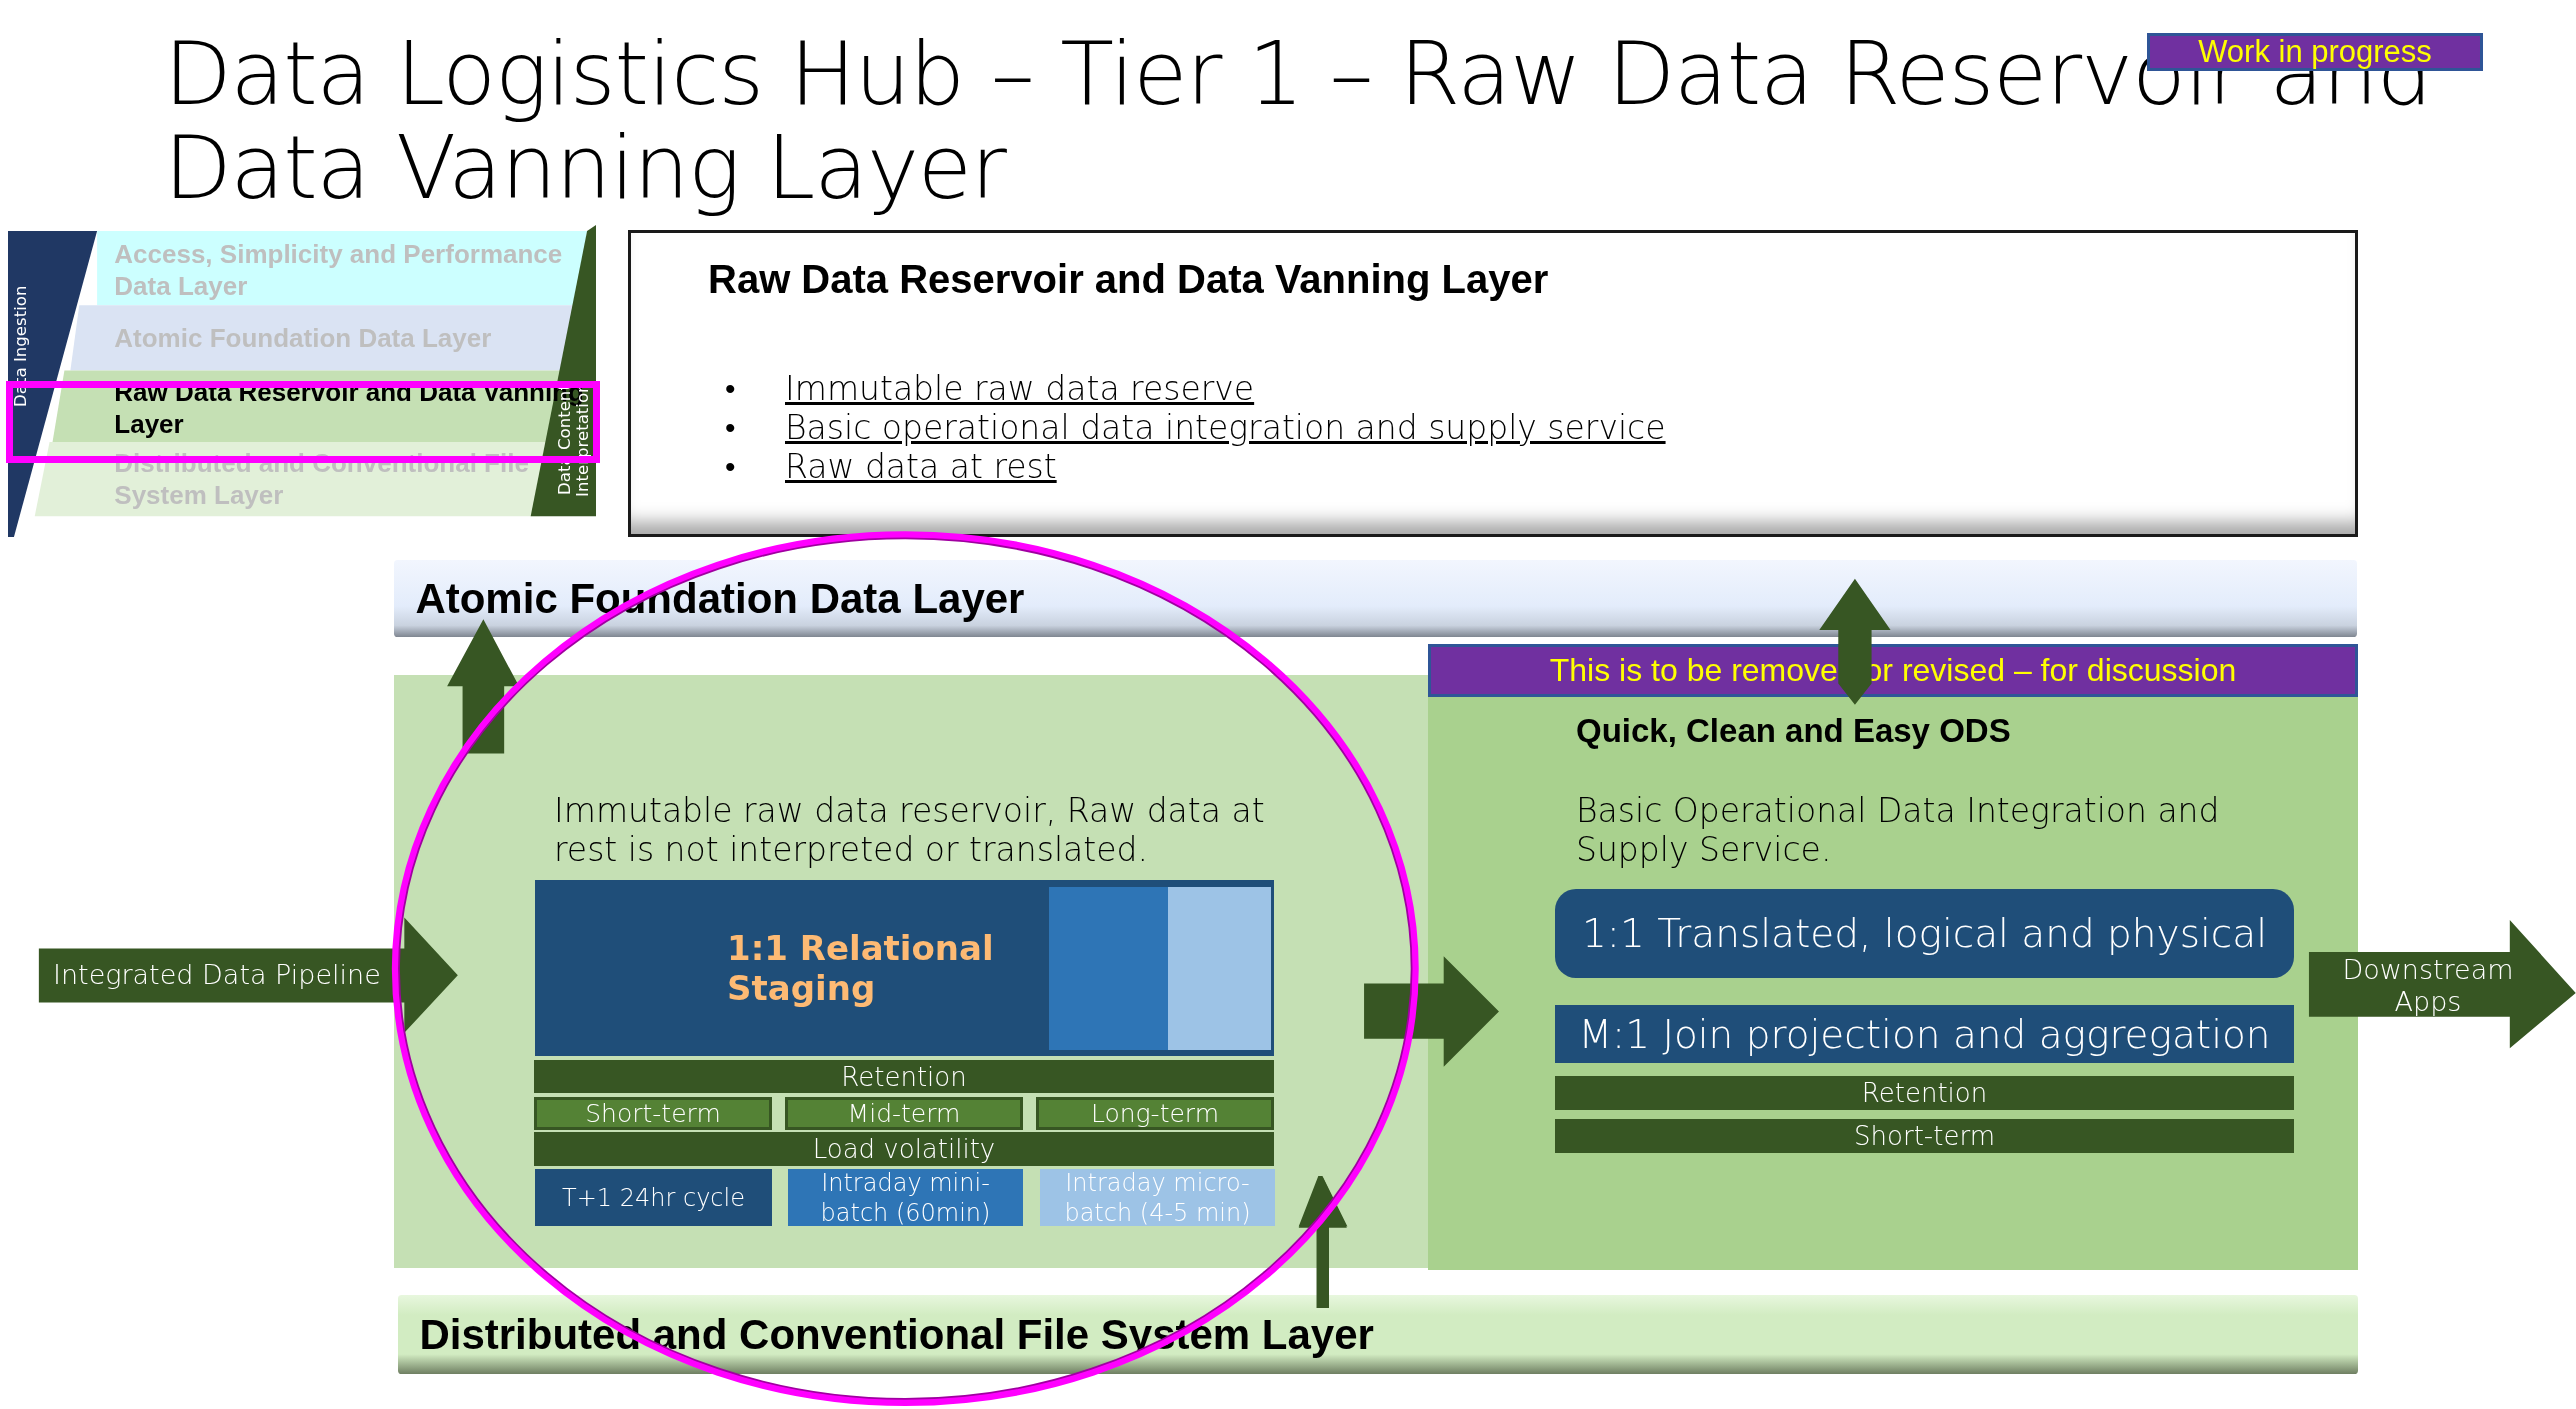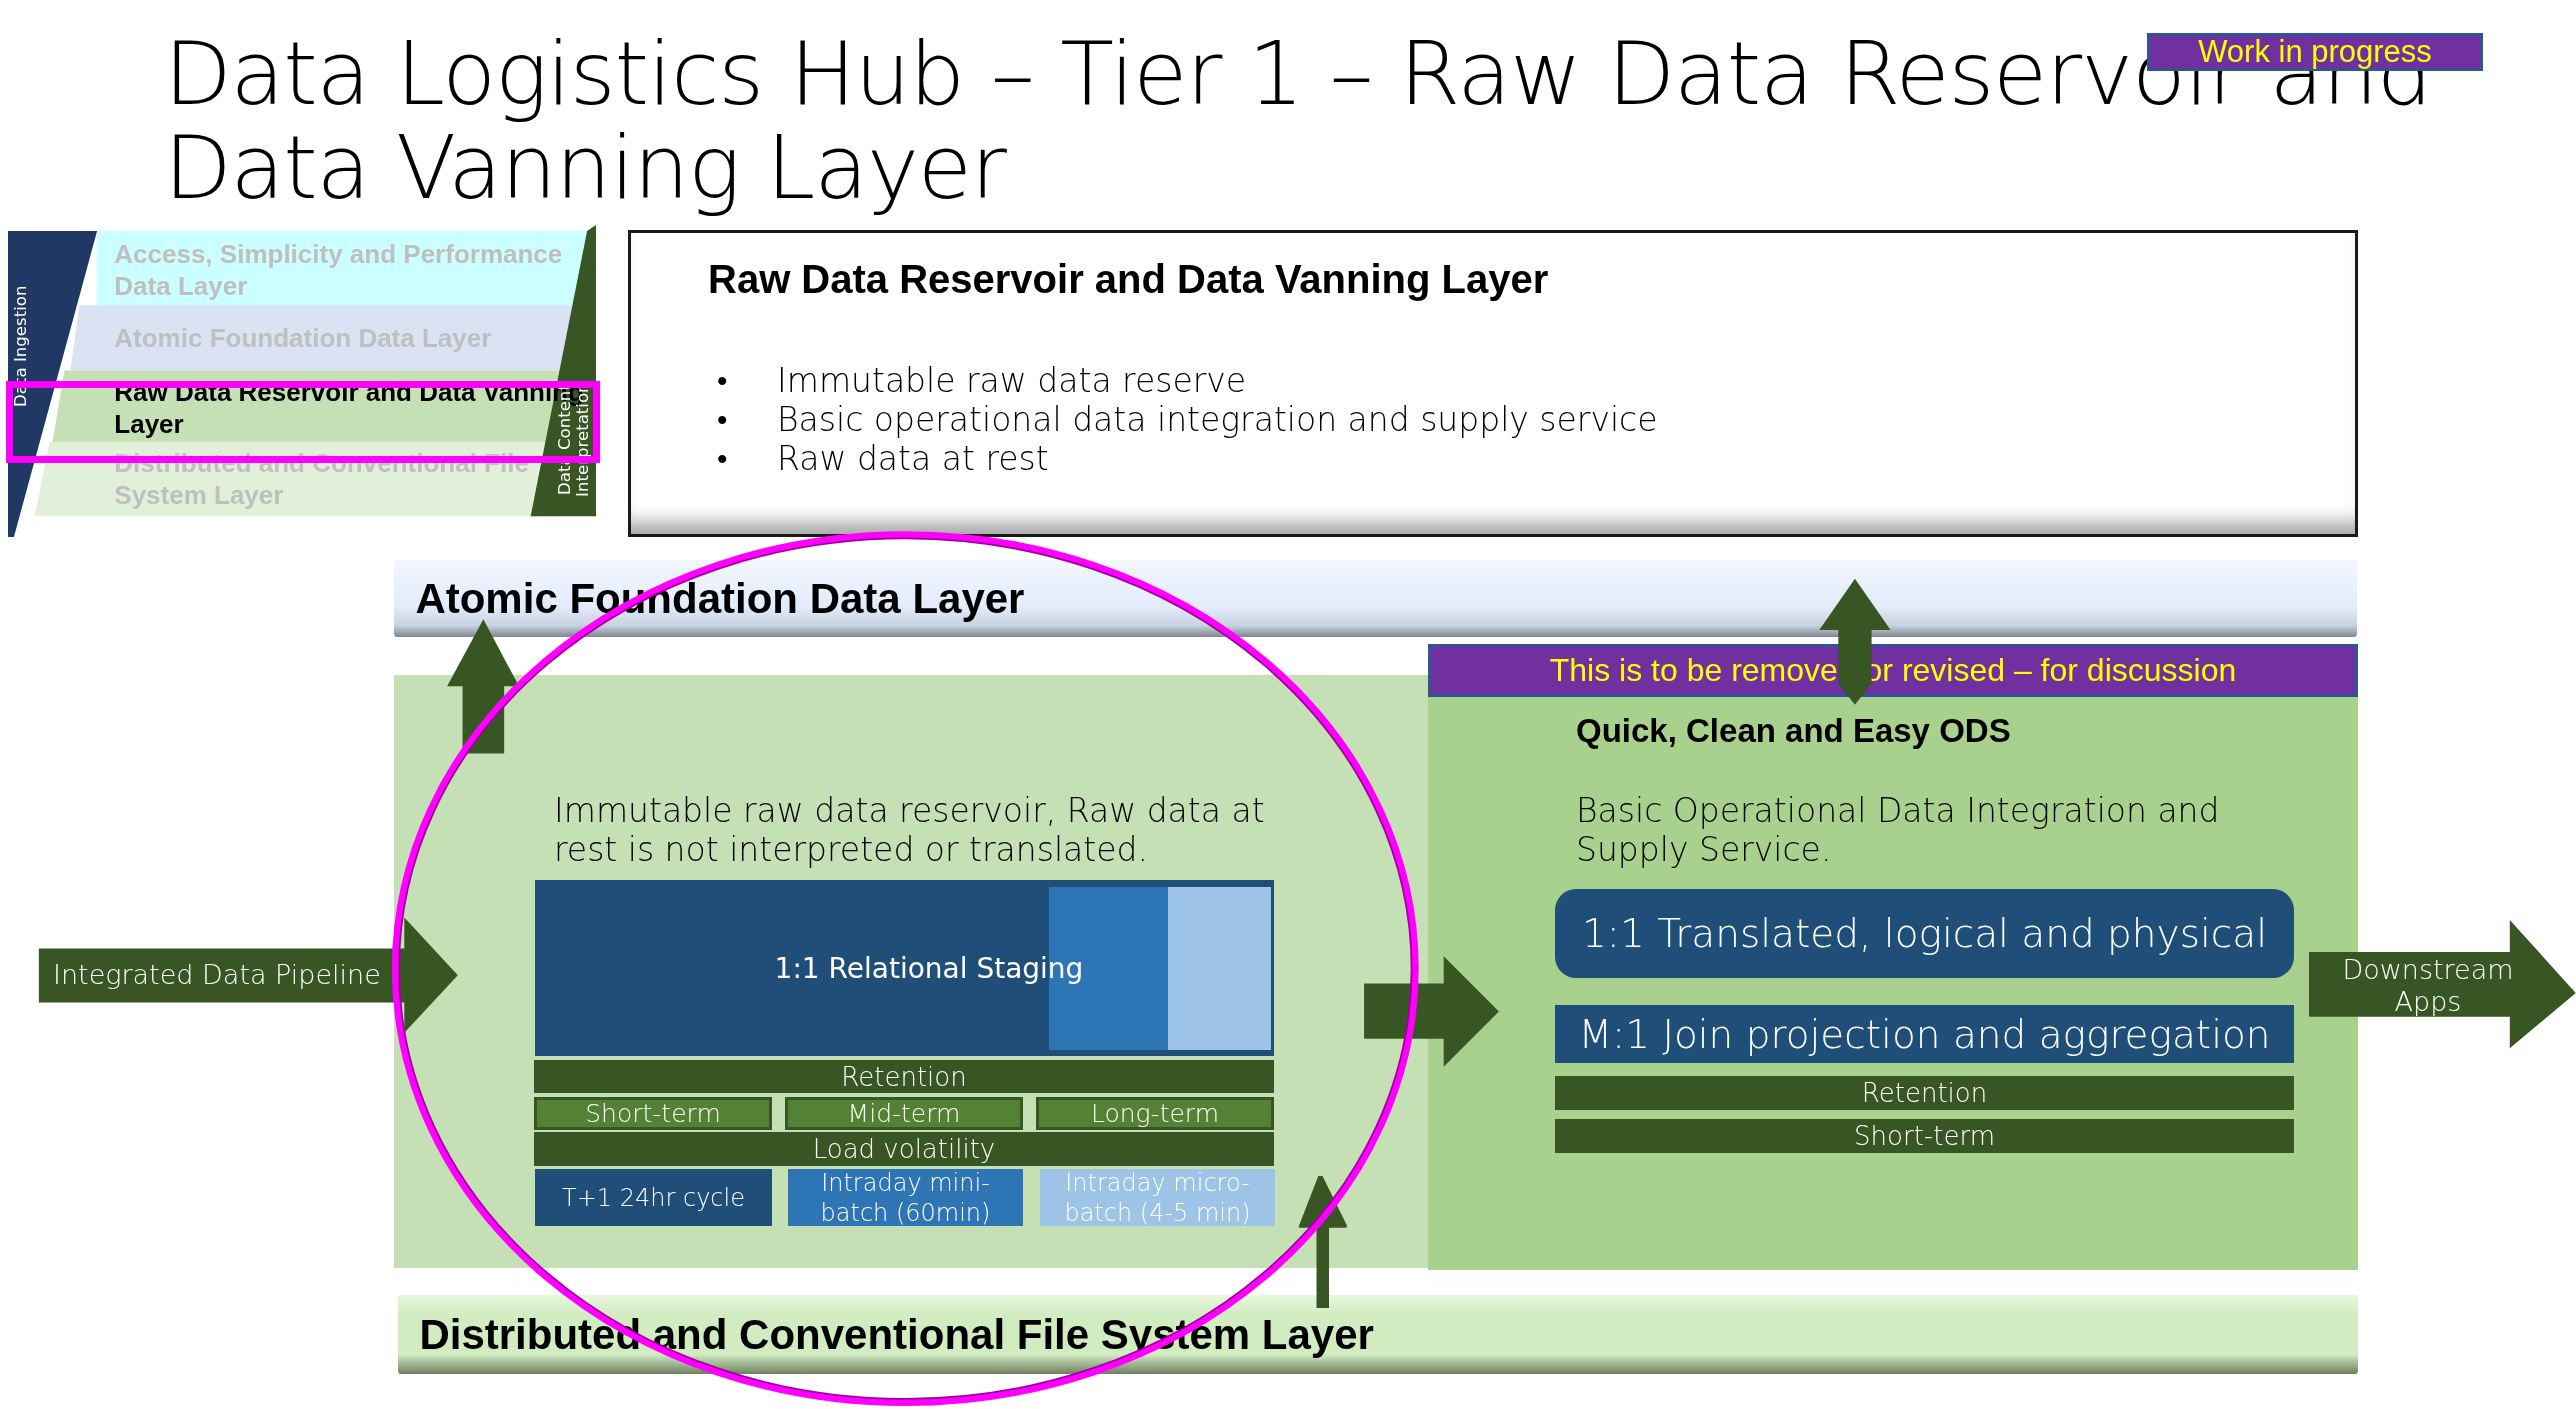--- a/index.html
+++ b/index.html
@@ -10,40 +10,40 @@
   #wip{left:2147px;top:33px;width:336px;height:38px;background:#7030a0;border:3px solid #2f5597;color:#ffff00;font-family:"Liberation Sans",sans-serif;font-size:31px;line-height:32px;text-align:center;}
   
   #mini{left:8.3px;top:225px;width:588px;height:315px;}
   .mini-band{position:absolute;left:0;width:100%;box-sizing:border-box;padding-left:106px;font-family:"Liberation Sans",sans-serif;font-weight:bold;font-size:26px;line-height:32px;color:#bfbfbf;display:flex;align-items:center;}
   .ingest-label{position:absolute;left:3.6px;top:56px;writing-mode:vertical-rl;color:#fff;font-size:16.6px;line-height:18px;text-align:center;}
   .interp-label{position:absolute;right:3.6px;top:152px;writing-mode:vertical-rl;transform:rotate(180deg);color:#fff;font-size:16.6px;line-height:18px;text-align:center;}
   #mini-highlight{position:absolute;left:-2.4px;top:156px;width:594px;height:82px;border:7.1px solid #ff00ff;box-sizing:border-box;}
   
   #mainbox{left:628px;top:230px;width:1730px;height:307px;background:#fff;border:3.6px solid #1a1a1a;box-shadow:inset 0 -24px 18px -12px rgba(0,0,0,0.35);}
   #mainbox h2{position:absolute;left:77px;top:24px;margin:0;font-family:"Liberation Sans",sans-serif;font-weight:bold;font-size:40px;color:#000;}
-  #mainbox ul{position:absolute;left:0;top:119px;margin:9px;padding:0;list-style:none;}
+  #mainbox ul{position:absolute;left:0;top:119px;margin:17px;padding:0;list-style:none;text-decoration:underline;}
   #mainbox li{position:relative;padding-left:137px;font-size:33px;line-height:39px;color:#000;font-weight:300;}
   #mainbox li::before{content:"•";position:absolute;left:77px;top:0;font-size:30px;}
   
   .layerbar{border-radius:3.6px;font-family:"Liberation Sans",sans-serif;font-weight:bold;color:#000;display:flex;align-items:center;padding-left:21.4px;}
   #atomic{left:394px;top:560px;width:1963px;height:77px;background:linear-gradient(#f2f6fe 0%,#e3ecfb 60%,#c9d2df 85%,#7f8691 100%);font-size:42px;}
   #distrib{left:398px;top:1295px;width:1960px;height:79px;background:linear-gradient(#e8f7de 0%,#d2ecc2 25%,#d2ecc2 75%,#6f7f62 100%);font-size:42px;}
   
   #leftpanel{left:394px;top:675px;width:1034px;height:593px;background:#c5e0b4;}
   #rightpanel{left:1428px;top:644px;width:930px;height:626px;background:#a9d18e;}
   #purple{left:1428px;top:644px;width:930px;height:53px;background:#7030a0;border:3px solid #2f5597;color:#ffff00;font-family:"Liberation Sans",sans-serif;font-size:32px;display:flex;align-items:center;justify-content:center;}
   .desc{font-size:33px;line-height:39px;color:#000;font-weight:300;}
   #left-desc{left:554px;top:791px;width:743px;}
   #ods-title{left:1576px;top:712px;font-family:"Liberation Sans",sans-serif;font-weight:bold;font-size:33px;color:#000;}
   #ods-desc{left:1576px;top:791px;width:713px;}
   
   #staging{left:535px;top:880px;width:739px;height:176px;background:#1f4e79;border:2.4px solid #1f4e79;}
   #staging .mid{position:absolute;left:512px;top:4.8px;width:119px;height:163px;background:#2e75b6;}
   #staging .light{position:absolute;left:631px;top:4.8px;width:103px;height:163px;background:#9dc3e6;}
-  #staging .lbl{position:absolute;left:0;top:0;width:594px;height:100%;display:flex;align-items:center;justify-content:center;padding-left:190px;box-sizing:border-box;color:#ffffff;font-size:28px;font-weight:400;}
+  #staging .lbl{position:absolute;left:0;top:0;width:594px;height:100%;display:flex;align-items:center;justify-content:center;padding-left:190px;box-sizing:border-box;color:#fdba74;font-size:34px;font-weight:700;}
   .gbar{background:#375623;color:#fff;font-size:26px;display:flex;align-items:center;justify-content:center;font-weight:300;}
   .gcell{background:#548235;border:3px solid #375623;color:#fff;font-size:25px;display:flex;align-items:center;justify-content:center;font-weight:300;}
   .bcell{color:#fff;font-size:24px;line-height:30px;display:flex;align-items:center;justify-content:center;text-align:center;font-weight:300;}
   .bluebox{background:#1f4e79;color:#fff;font-size:39px;display:flex;align-items:center;justify-content:center;font-weight:300;}
   .arrowlabel{color:#fff;font-size:27px;line-height:32px;font-weight:300;text-align:center;}
   svg.overlay{position:absolute;left:0;top:0;pointer-events:none;}
 </style>
 </head>
 <body>
 

